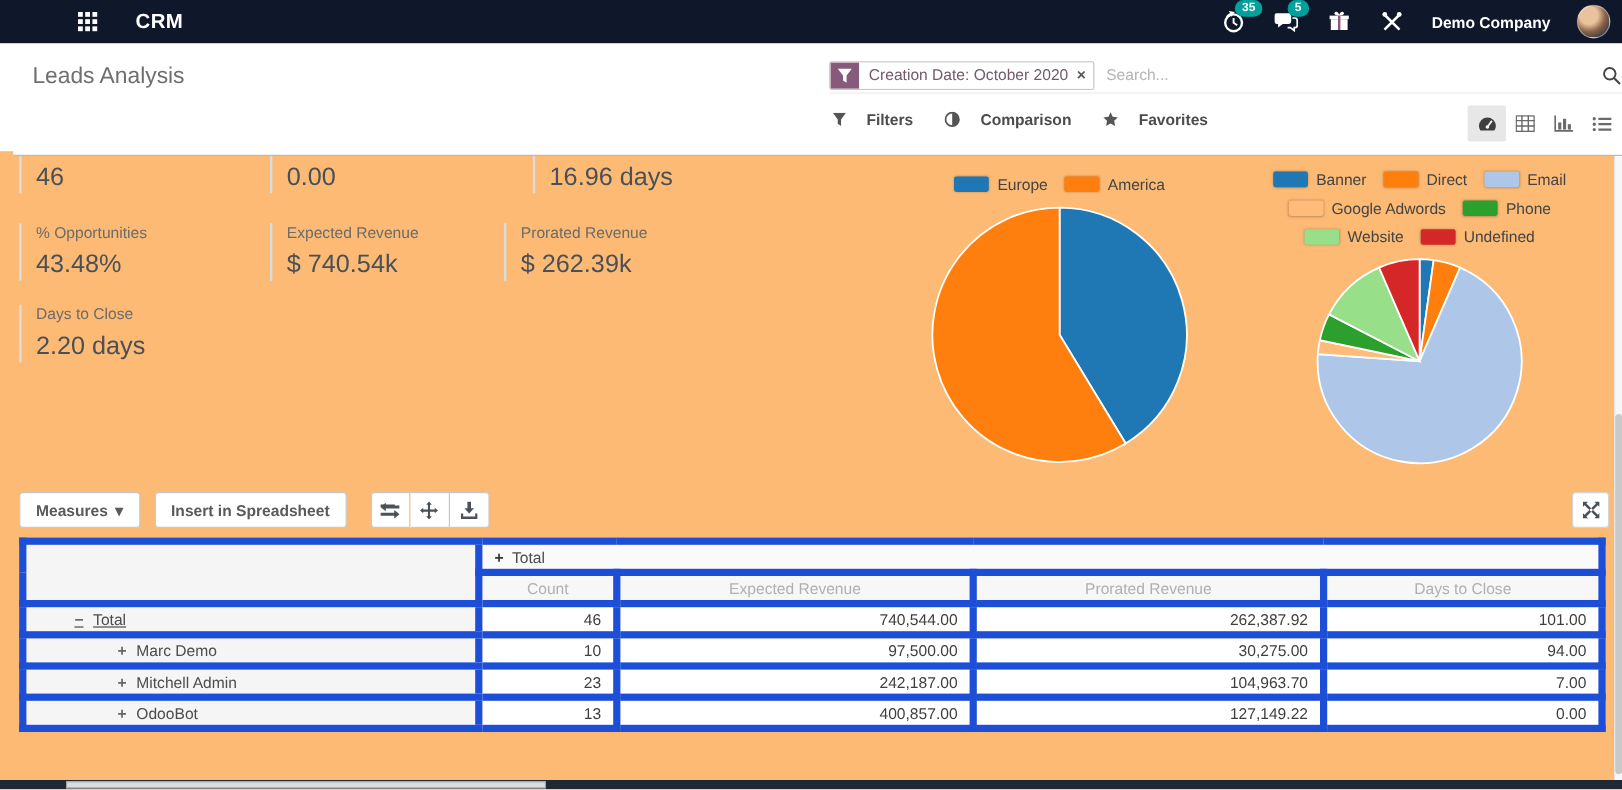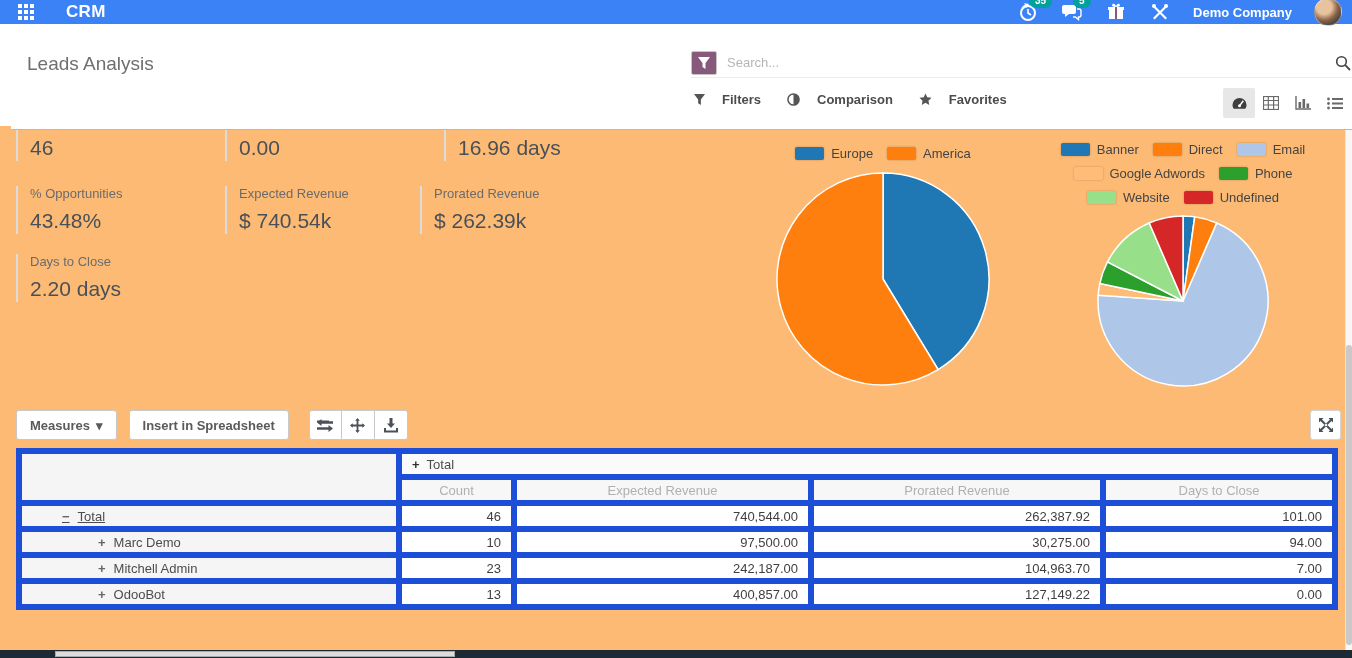--- a/index.html
+++ b/index.html
@@ -1,22 +1,22 @@
 <!DOCTYPE html>
 <html><head>
 <meta charset="utf-8">
 <style>
   * { box-sizing: border-box; margin: 0; padding: 0; }
   html,body { width:1352px; height:658px; }
   body { font-family:"Liberation Sans", sans-serif; background:#fff; overflow:hidden; }
   #root { position:relative; width:1352px; height:658px; background:#fff; overflow:hidden; }
 
   
-  .navbar { position:absolute; top:0; left:0; width:100%; height:24px; background:#3b82f6;
-            display:flex; align-items:center; color:#fff; z-index:30; }
+  .navbar { position:absolute; top:0; left:0; width:100%; height:36px; background:#0f172a;
+            display:flex; align-items:center; color:#fff; z-index:30;padding-left:47px; }
   .apps-btn { width:52px; height:40px; display:flex; align-items:center; justify-content:center; cursor:pointer; }
   .apps-grid { display:grid; grid-template-columns:repeat(3,4px); grid-template-rows:repeat(3,4px); gap:2px; }
   .apps-grid i { background:#fff; width:4px; height:4px; display:block; }
   .brand { font-size:17px; font-weight:bold; margin:0 44px 0 14px; letter-spacing:.3px; }
   .menu { display:flex; gap:32px; font-size:13px; }
   .menu span { cursor:pointer; opacity:.95; }
   .nav-right { margin-left:auto; display:flex; align-items:center; gap:22px; padding-right:10px; }
   .nav-ico { position:relative; width:22px; height:22px; display:flex; align-items:center; justify-content:center; cursor:pointer; }
   .badge { position:absolute; top:-7px; left:12px; background:#00A09D; color:#fff; font-size:10px; font-weight:bold;
            border-radius:9px; padding:2px 6px; line-height:1; }
@@ -158,20 +158,24 @@
 
   <div class="control-panel">
     <div class="breadcrumb">Leads Analysis</div>
 
     <div class="searchbar">
       <div class="facet">
         <span class="facet-ico">
           <svg width="12" height="12" viewBox="0 0 12 12">
               <path d="M0 0 h12 L7.5 6 v6 L4.5 10 V6z" fill="#fff"></path>
             </svg>
+        </span>
+        <span class="facet-label">
+          <span>Creation Date: October 2020</span>
+          <span class="facet-x">×</span>
         </span>
       </div>
       <span class="search-placeholder">Search...</span>
       <span class="search-mag">
         <svg width="16" height="16" viewBox="0 0 16 16">
             <circle cx="6.5" cy="6.5" r="4.8" fill="none" stroke="#444" stroke-width="1.6"></circle>
             <path d="M10.2 10.2 L15 15" stroke="#444" stroke-width="1.8"></path>
           </svg>
       </span>
     </div>

